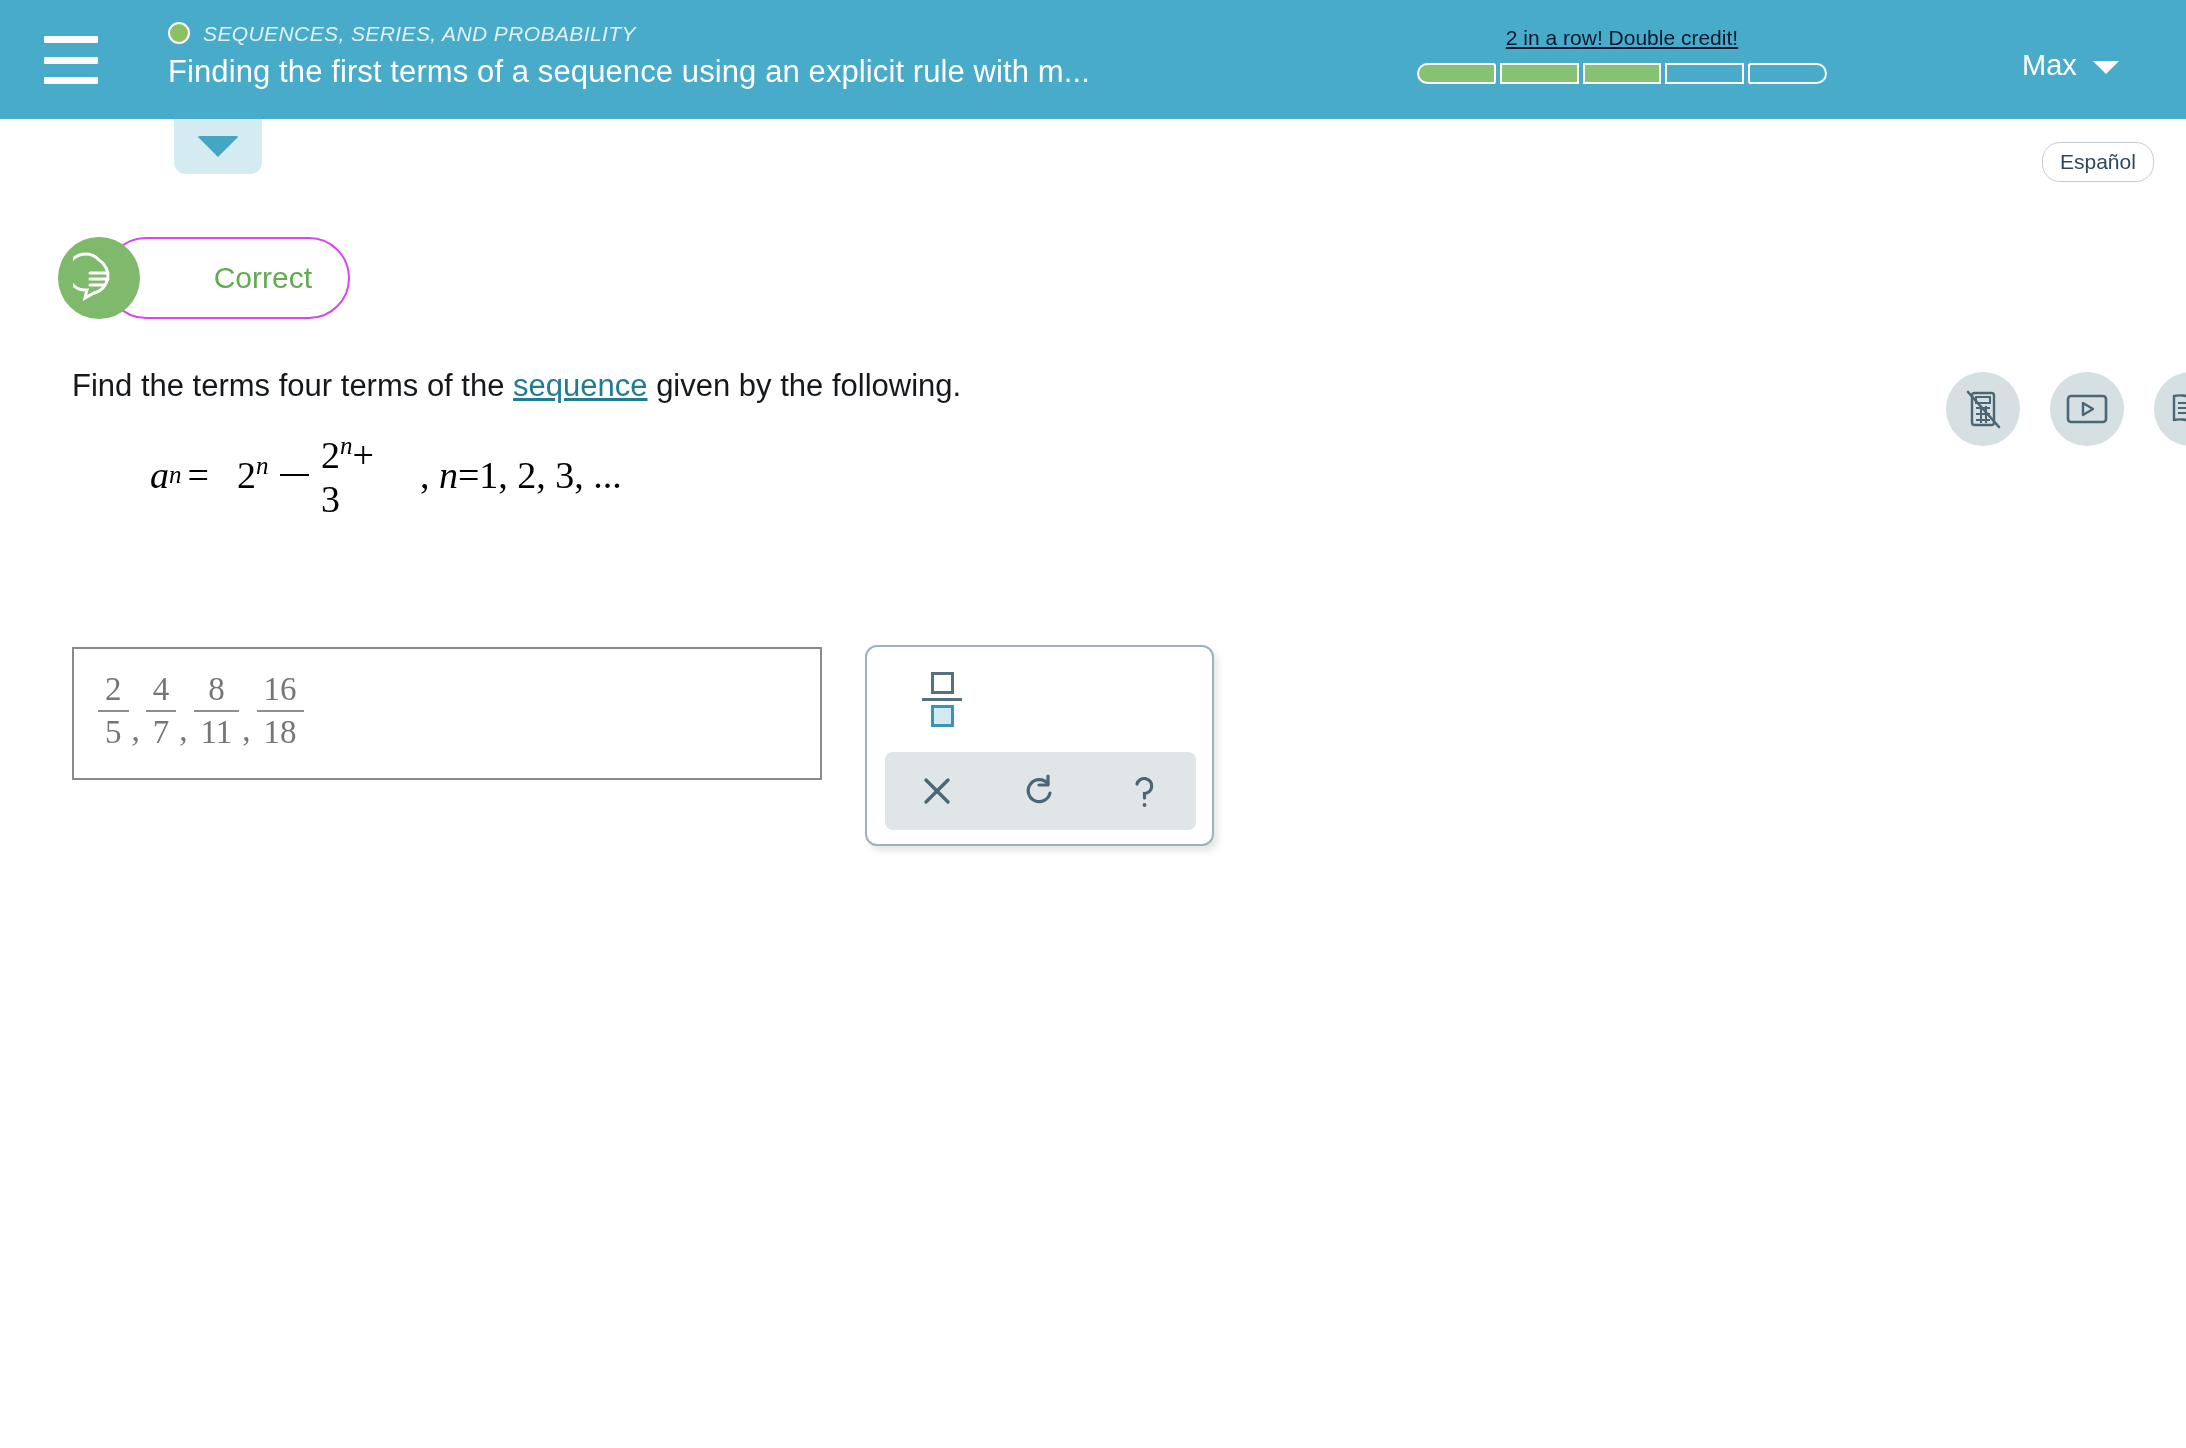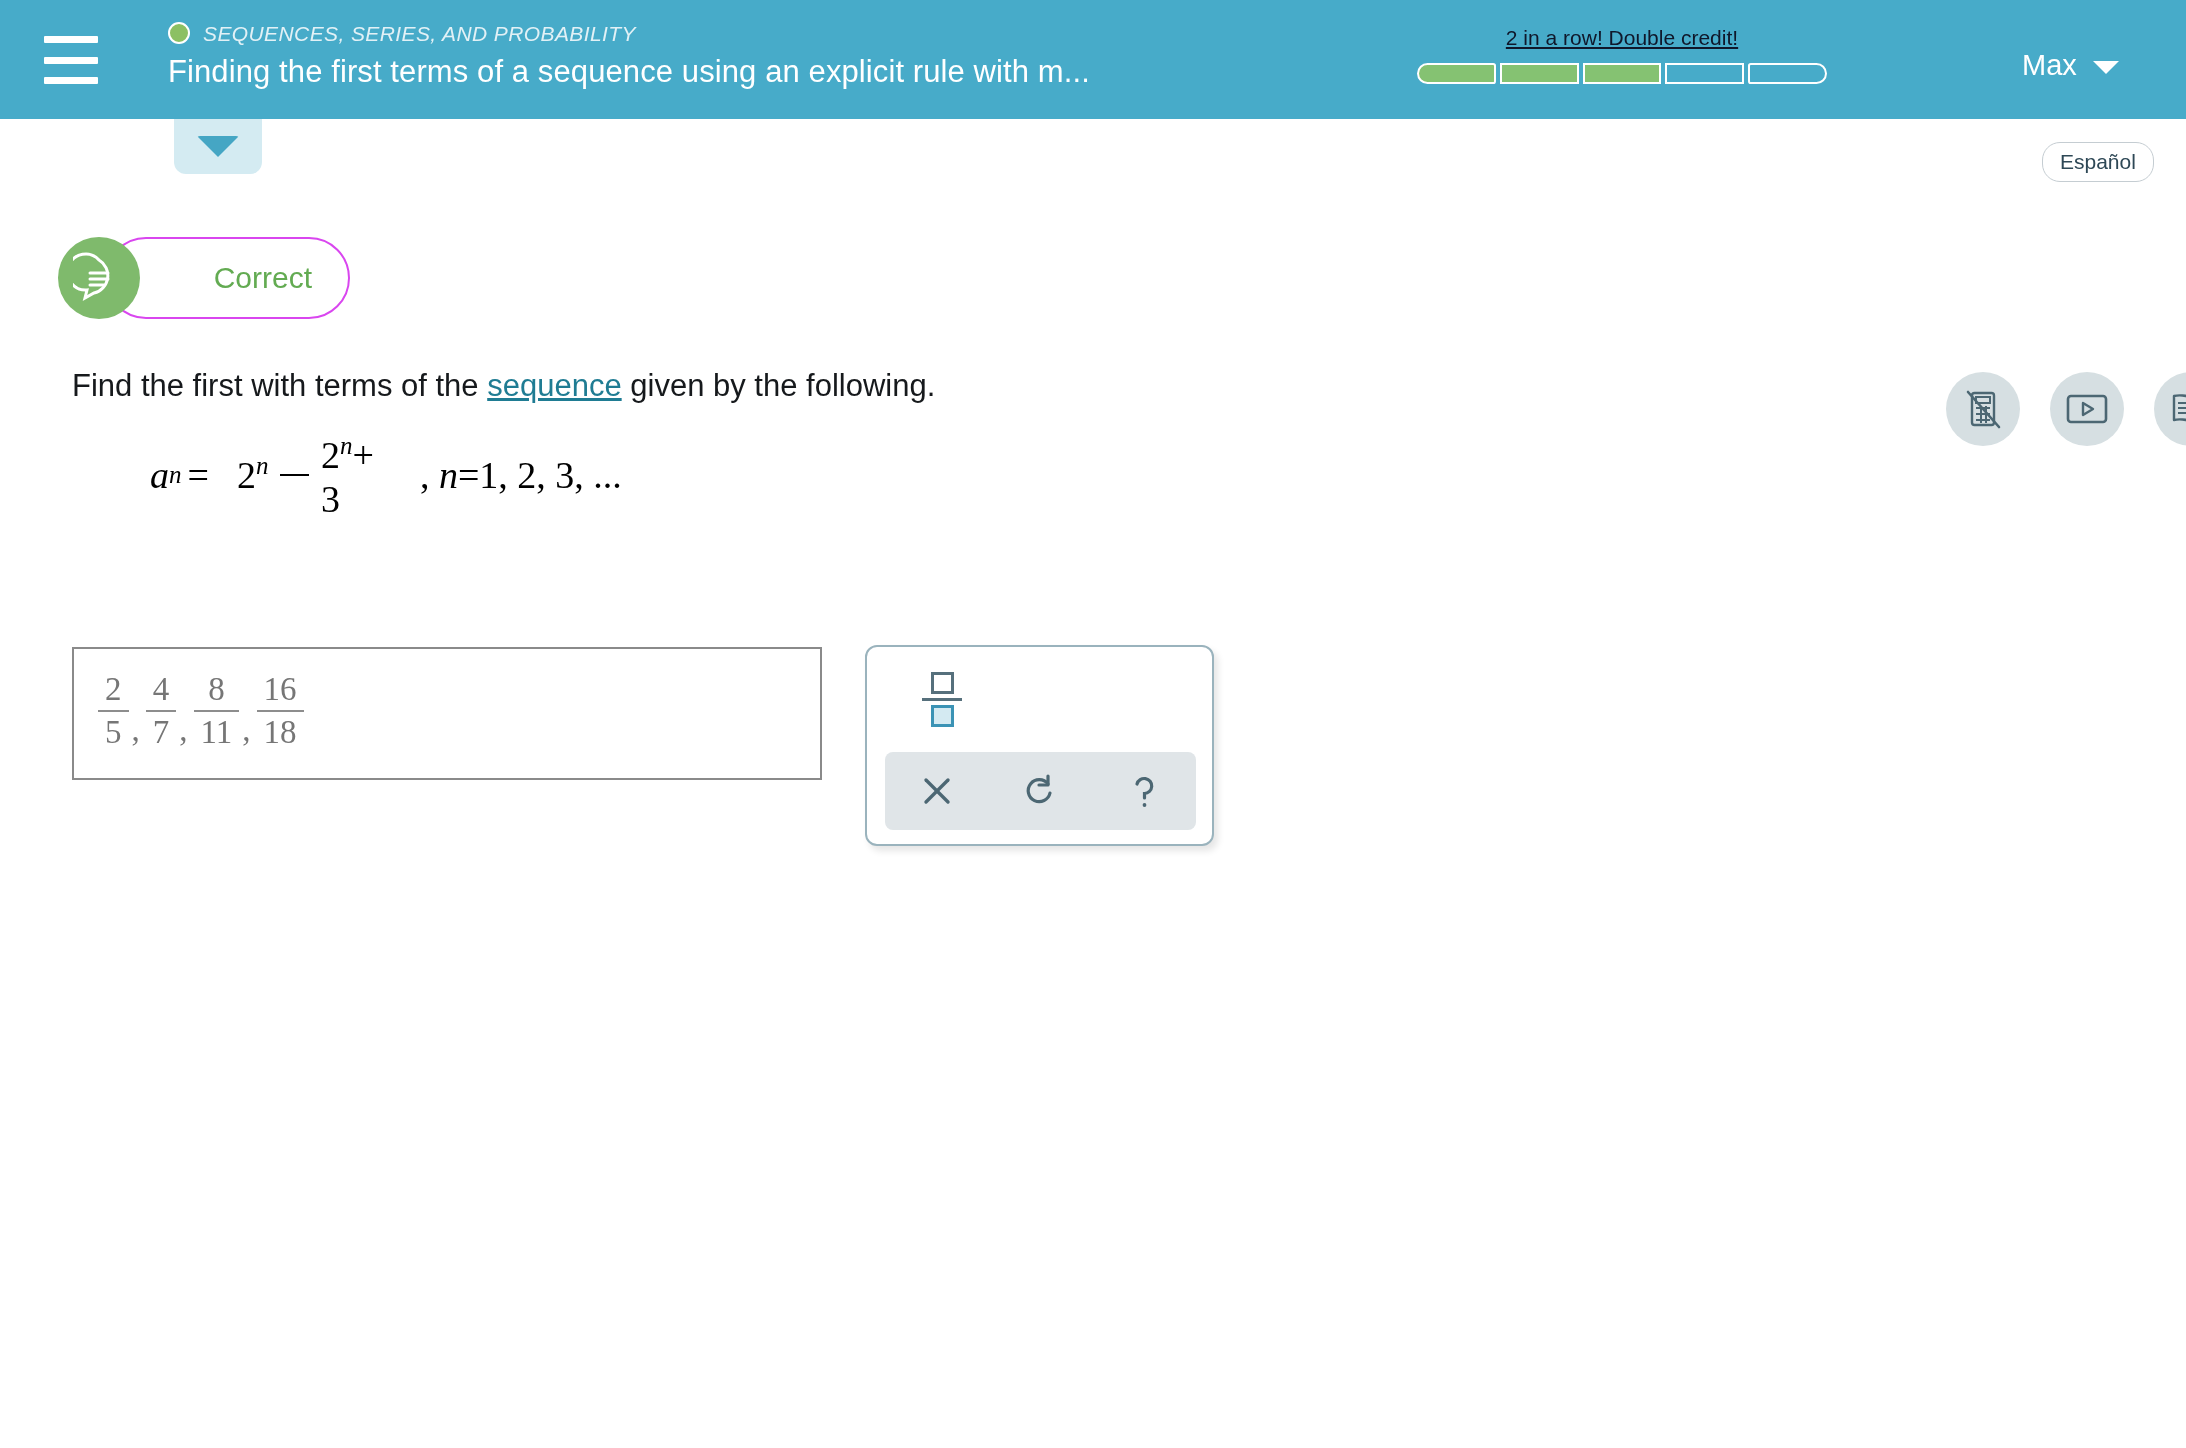--- a/index.html
+++ b/index.html
@@ -267,21 +267,21 @@
     <svg width="52" height="52" viewBox="0 0 52 52">
       <path d="M26 8 A18 18 0 1 0 14 38 L12 46 L21 41 A18 18 0 0 0 26 8 Z" fill="none" stroke="#ffffff" stroke-width="3"></path>
       <line x1="17" y1="21" x2="35" y2="21" stroke="#ffffff" stroke-width="3" stroke-linecap="round"></line>
       <line x1="17" y1="27" x2="35" y2="27" stroke="#ffffff" stroke-width="3" stroke-linecap="round"></line>
       <line x1="17" y1="33" x2="31" y2="33" stroke="#ffffff" stroke-width="3" stroke-linecap="round"></line>
     </svg>
   </div>
 </div>
 
 <div class="question-text">
-  <span>Find the first with terms of the </span><span class="seq-link">sequence</span><span> given by the following.</span>
+  <span>Find the terms four terms of the </span><span class="seq-link">sequence</span><span> given by the following.</span>
 </div>
 
 <div class="formula">
   <span class="var-a">a</span>
     <span class="sub-n">n</span>
   <span class="eq">=</span>
   <span class="frac">
     <span class="num"><span>2</span><span class="sup-n">n</span></span>
     <span class="bar"></span>
     <span class="den"><span>2</span><span class="sup-n">n</span><span>+ 3</span></span>

